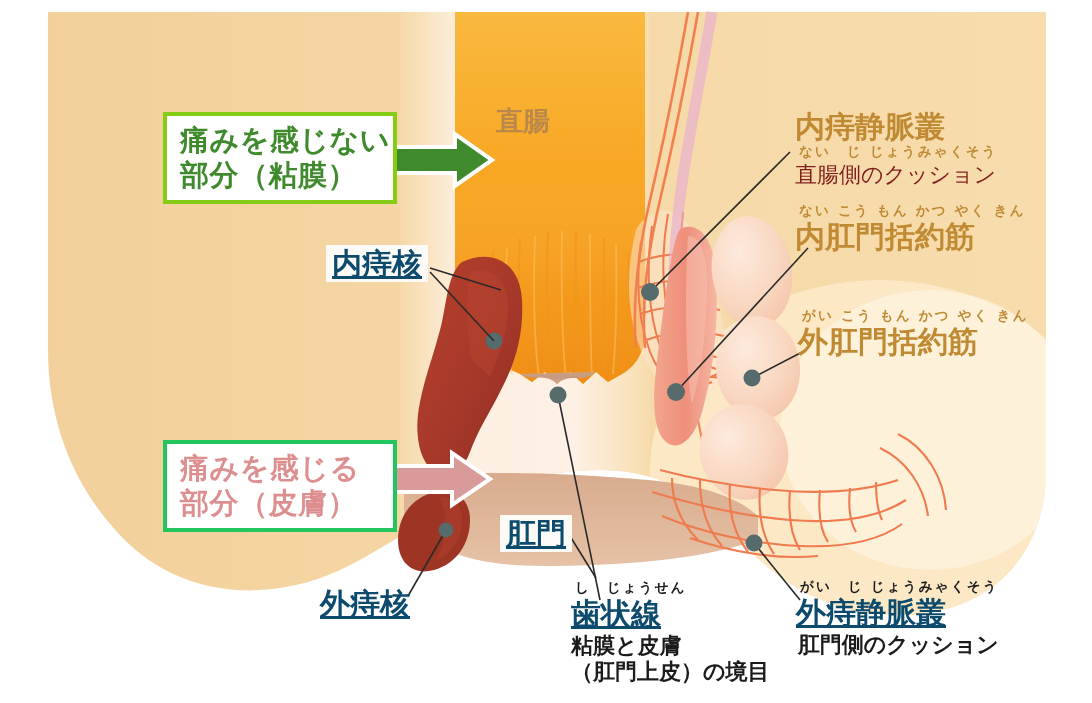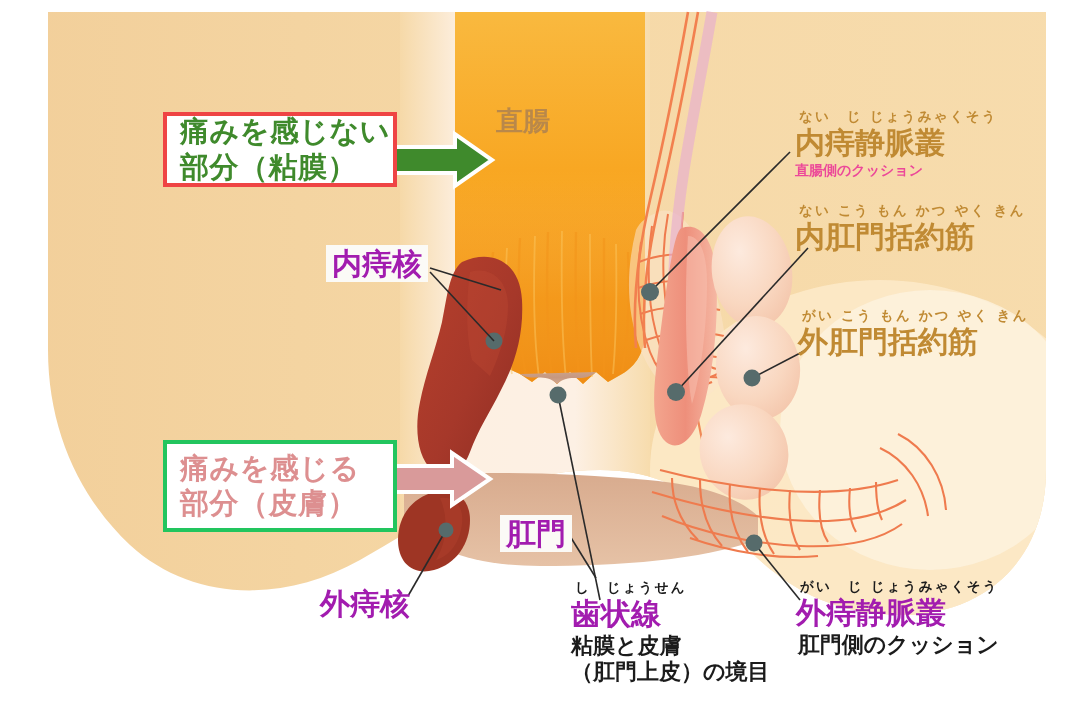--- a/index.html
+++ b/index.html
@@ -5,42 +5,42 @@
   html,body{margin:0;padding:0;background:#ffffff;}
   body{width:1092px;height:703px;overflow:hidden;
        font-family:"DejaVu Sans","Liberation Sans",sans-serif;}
   #stage{position:relative;width:1092px;height:703px;background:#ffffff;}
   svg.layer{position:absolute;left:0;top:0;width:1092px;height:703px;}
 
   .lbl{position:absolute;white-space:nowrap;line-height:1.0;}
 
   
   .box-green{
-    position:absolute;left:163px;top:112px;width:234px;height:75px;
-    background:#ffffff;border:4px solid #ef4444;box-sizing:border-box;
+    position:absolute;left:163px;top:112px;width:234px;height:92px;
+    background:#ffffff;border:4px solid #84cc16;box-sizing:border-box;
     display:flex;flex-direction:column;justify-content:center;
     padding-left:13px;
   }
   .box-green .line{color:#3f8a2c;font-size:29px;font-weight:bold;letter-spacing:0.5px;line-height:1.22;}
 
   
   .box-pink{
     position:absolute;left:163px;top:440px;width:234px;height:92px;
     background:#ffffff;border:4px solid #22c55e;box-sizing:border-box;
     display:flex;flex-direction:column;justify-content:center;
     padding-left:13px;
   }
   .box-pink .line{color:#dd8f90;font-size:29px;font-weight:bold;letter-spacing:0.5px;line-height:1.22;}
 
   
   .chip{background:#fbfaf6;padding:1px 6px;}
 
-  .big-black{color:#a21caf;font-size:30px;font-weight:bold;}
+  .big-black{color:#0c4a6e;font-size:30px;font-weight:bold;text-decoration:underline;}
   .big-brown{color:#c08a33;font-size:30px;font-weight:bold;}
-  .sub-brown{color:#ec4899;font-size:14px;font-weight:bold;}
+  .sub-brown{color:#7f1d1d;font-size:22px;font-weight:normal;}
   .sub-black{color:#1b1b1b;font-size:22px;font-weight:bold;}
   .furi-brown{color:#c08a33;font-size:13.5px;font-weight:bold;letter-spacing:2.2px;}
   .furi-black{color:#1b1b1b;font-size:13.5px;font-weight:bold;letter-spacing:2.2px;}
   .rect-label{color:#b9884a;font-size:27px;font-weight:bold;}
   .anno-blk{position:absolute;}
   .anno-blk .ln{line-height:1.18;}
 </style>
 </head>
 <body>
 
@@ -291,22 +291,22 @@
   </div>
 
   <div class="anno-blk" style="left:571px;top:580px;">
     <div class="ln furi-black" style="margin-left:4px;">し　じょうせん</div>
     <div class="ln big-black">歯状線</div>
     <div class="ln sub-black" style="margin-top:2px;">粘膜と皮膚</div>
     <div class="ln sub-black">（肛門上皮）の境目</div>
   </div>
 
   <div class="anno-blk" style="left:795px;top:109px;">
+    <div class="ln big-brown">内痔静脈叢</div>
     <div class="ln furi-brown" style="margin-left:4px;">ない　じ じょうみゃくそう</div>
-    <div class="ln big-brown">内痔静脈叢</div>
     <div class="ln sub-brown" style="margin-top:2px;">直腸側のクッション</div>
   </div>
 
   <div class="anno-blk" style="left:795px;top:203px;">
     <div class="ln furi-brown" style="margin-left:4px;">ない こう もん かつ やく きん</div>
     <div class="ln big-brown">内肛門括約筋</div>
   </div>
 
   <div class="anno-blk" style="left:798px;top:308px;">
     <div class="ln furi-brown" style="margin-left:4px;">がい こう もん かつ やく きん</div>

